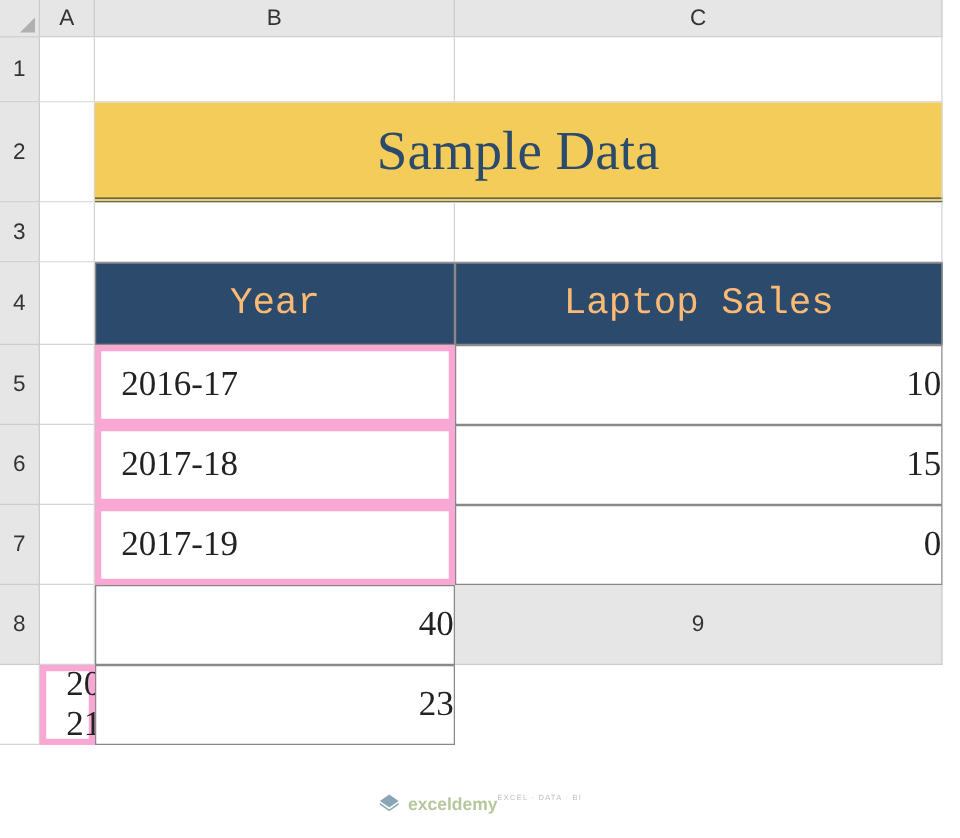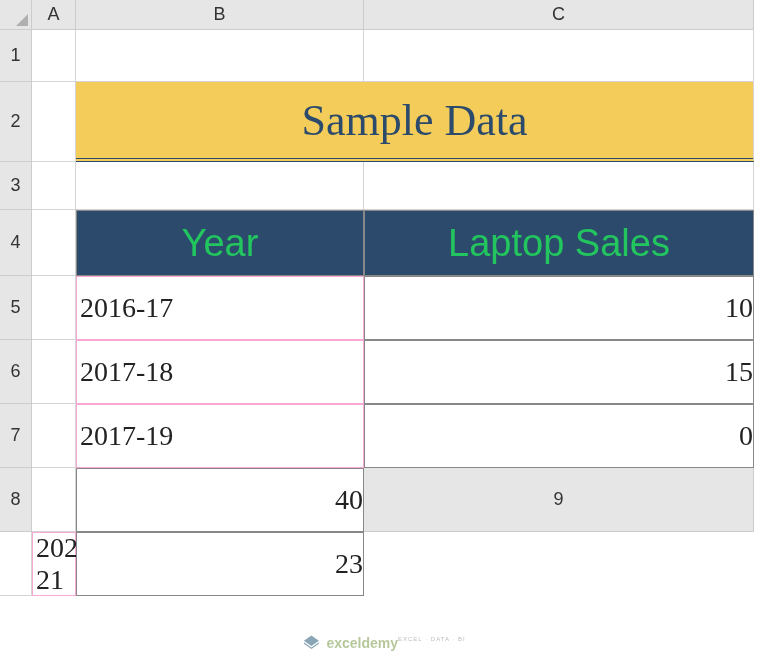--- a/index.html
+++ b/index.html
@@ -87,38 +87,38 @@
       display: flex;
       align-items: center;
       justify-content: center;
       font-size: 44px;
       color: #2c4a6b;
       font-family: "Comic Sans MS", cursive;
     }
     
     .table-header {
       background: #2c4a6b;
-      color: #22c55e;
-      display: flex;
-      align-items: center;
-      justify-content: center;
-      font-size: 38px;
-      font-family: Liberation Sans, sans-serif;
+      color: #fdba74;
+      display: flex;
+      align-items: center;
+      justify-content: center;
+      font-size: 30px;
+      font-family: Liberation Mono, monospace;
       border: 1px solid #888;
     }
     
     .table-cell-year {
       display: flex;
       align-items: center;
       justify-content: flex-start;
-      padding-left: 3px;
+      padding-left: 16px;
       font-size: 28px;
       font-family: "Comic Sans MS", cursive;
       color: #222;
-      border: 1px solid #f9a8d4;
+      border: 5px solid #f9a8d4;
       background: #fff;
     }
     
     .table-cell-value {
       display: flex;
       align-items: center;
       justify-content: flex-end;
       font-size: 28px;
       font-family: "Comic Sans MS", cursive;
       color: #222;

